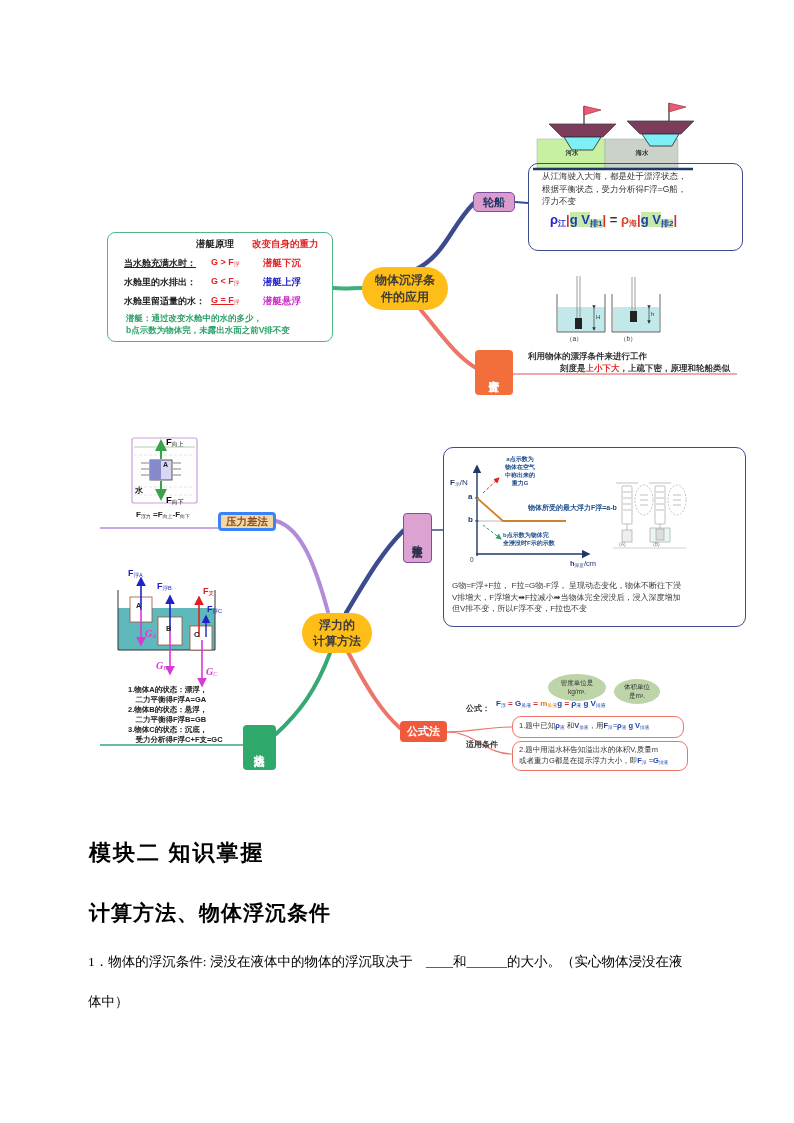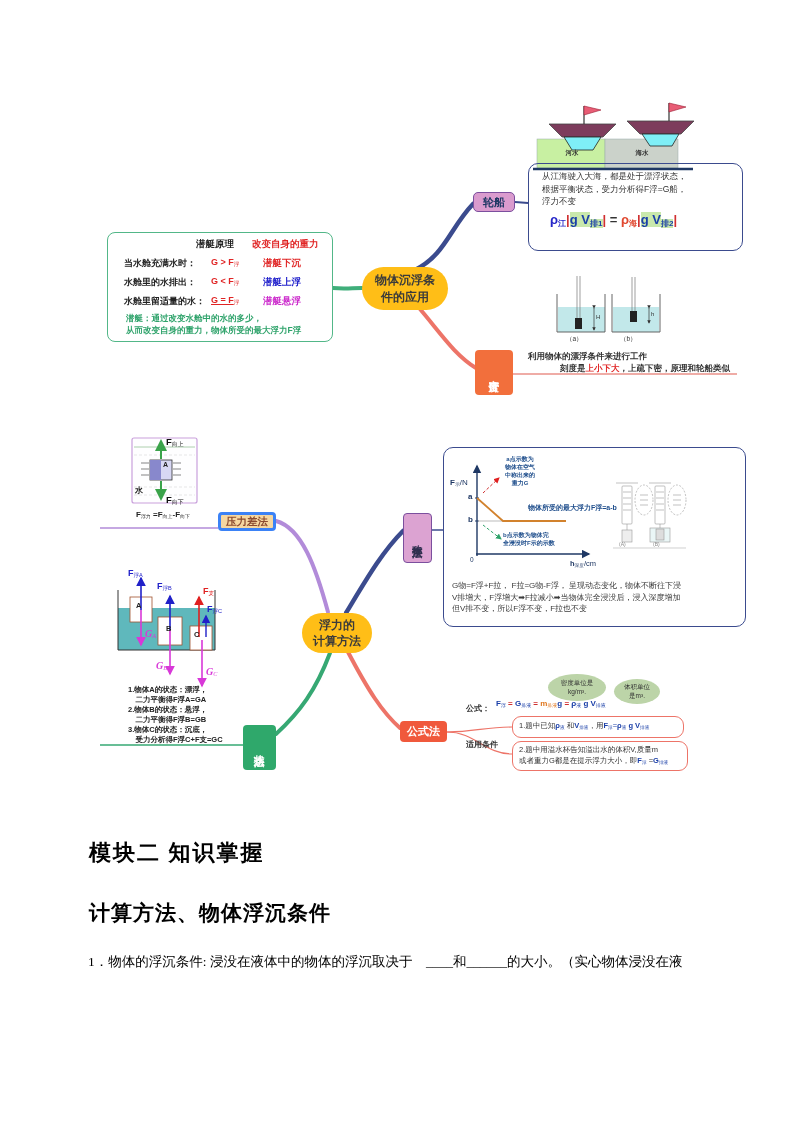--- a/index.html
+++ b/index.html
@@ -188,34 +188,34 @@
     <span style="font-size:11px;font-weight:700;color:#1F3864;">轮船</span>
   </div>
 
   <div class="abs node center-node pre" style="left:362px;top:267px;width:86px;height:43px;">物体沉浮条
 件的应用</div>
 
   <div class="abs" style="left:107px;top:232px;width:226px;height:110px;border:1.5px solid #52B788;border-radius:8px;background:#fff;"></div>
   <span class="abs" style="left:196px;top:238px;font-size:9.5px;font-weight:700;color:#222;">潜艇原理</span>
   <span class="abs" style="left:252px;top:238px;font-size:9.5px;font-weight:700;color:#E02424;">改变自身的重力</span>
 
-  <span class="abs" style="left:124px;top:257px;font-size:9px;font-weight:700;color:#222;">当水舱充满水时：</span>
+  <span class="abs" style="left:124px;top:257px;font-size:9px;font-weight:700;color:#222;text-decoration:underline;">当水舱充满水时：</span>
   <span class="abs" style="left:211px;top:257px;font-size:9px;"><span style="font-weight: 700; color: rgb(224, 36, 36);">G &gt; F</span><span class="sub" style="color: rgb(224, 36, 36);">浮</span></span>
   <span class="abs res-sink" style="left:263px;top:257px;font-size:9.5px;font-weight:700;">潜艇下沉</span>
 
   <span class="abs" style="left:124px;top:276px;font-size:9px;font-weight:700;color:#222;">水舱里的水排出：</span>
   <span class="abs" style="left:211px;top:276px;font-size:9px;"><span style="font-weight: 700; color: rgb(224, 36, 36);">G &lt; F</span><span class="sub" style="color: rgb(224, 36, 36);">浮</span></span>
   <span class="abs res-float" style="left:263px;top:276px;font-size:9.5px;font-weight:700;">潜艇上浮</span>
 
   <span class="abs" style="left:124px;top:295px;font-size:9px;font-weight:700;color:#222;">水舱里留适量的水：</span>
   <span class="abs" style="left:211px;top:295px;font-size:9px;"><span style="font-weight: 700; color: rgb(224, 36, 36); text-decoration: underline;">G = F</span><span class="sub" style="color: rgb(224, 36, 36);">浮</span></span>
   <span class="abs res-suspend" style="left:263px;top:295px;font-size:9.5px;font-weight:700;">潜艇悬浮</span>
 
   <div class="abs pre" style="left:126px;top:312px;width:200px;font-size:8.5px;line-height:12px;color:#2FA36B;font-weight:700;">潜艇：通过改变水舱中的水的多少，
-从而改变自身的重力，物体所受的最大浮力F浮</div>
+b点示数为物体完，未露出水面之前V排不变</div>
 
   <span class="abs" style="left:566px;top:335px;font-size:6.5px;color:#333;">（a）</span>
   <span class="abs" style="left:620px;top:335px;font-size:6.5px;color:#333;">（b）</span>
   <span class="abs" style="left:596px;top:314px;font-size:6px;color:#333;">H</span>
   <span class="abs" style="left:651px;top:311px;font-size:6px;color:#333;">h</span>
 
   <div class="abs node" style="left:475px;top:350px;width:38px;height:45px;background:#F26F3C;border-radius:4px;">
     <span class="vtext" style="font-size:10.5px;font-weight:700;color:#fff;">密度计</span>
   </div>
   <span class="abs" style="left:528px;top:351px;font-size:8.5px;font-weight:700;color:#333;">利用物体的漂浮条件来进行工作</span>
@@ -294,14 +294,15 @@
   <span class="abs" style="left:466px;top:739px;font-size:8px;font-weight:700;color:#333;">适用条件</span>
   <div class="abs condbox" style="left:512px;top:716px;width:172px;height:22px;"></div>
   <span class="abs" style="left:519px;top:721px;font-size:7.5px;"><span style="color: rgb(51, 51, 51);">1.题中已知</span><span style="font-weight: 700; color: rgb(26, 63, 168);">ρ</span><span class="sub" style="color: rgb(26, 63, 168);">液</span><span style="color: rgb(51, 51, 51);"> 和</span><span style="font-weight: 700; color: rgb(26, 63, 168);">V</span><span class="sub" style="color: rgb(26, 63, 168);">排液</span><span style="color: rgb(51, 51, 51);">，用</span><span style="font-weight: 700; color: rgb(26, 63, 168);">F</span><span class="sub" style="color: rgb(26, 63, 168);">浮</span><span style="color: rgb(26, 63, 168);">=</span><span style="font-weight: 700; color: rgb(26, 63, 168);">ρ</span><span class="sub" style="color: rgb(26, 63, 168);">液</span><span style="font-weight: 700; color: rgb(26, 63, 168);"> g V</span><span class="sub" style="color: rgb(26, 63, 168);">排液</span></span>
   <div class="abs condbox" style="left:512px;top:741px;width:176px;height:30px;"></div>
   <span class="abs" style="left:519px;top:745px;font-size:7.5px;color:#333;">2.题中用溢水杯告知溢出水的体积V,质量m</span>
   <span class="abs" style="left:519px;top:756px;font-size:7.5px;"><span style="color: rgb(51, 51, 51);">或者重力G都是在提示浮力大小，即</span><span style="font-weight: 700; color: rgb(26, 63, 168);">F</span><span class="sub" style="color: rgb(26, 63, 168);">浮</span><span style="color: rgb(51, 51, 51);"> =</span><span style="font-weight: 700; color: rgb(26, 63, 168);">G</span><span class="sub" style="color: rgb(26, 63, 168);">排液</span></span>
 
   <div class="abs serif" style="left:89px;top:838px;font-size:22px;font-weight:700;color:#000;letter-spacing:2px;">模块二 知识掌握</div>
   <div class="abs serif" style="left:89px;top:899px;font-size:21px;font-weight:700;color:#000;letter-spacing:1px;">计算方法、物体浮沉条件</div>
   <div class="abs serif" style="left:88px;top:953px;width:640px;font-size:13.5px;color:#000;">1．物体的浮沉条件: 浸没在液体中的物体的浮沉取决于　____和______的大小。（实心物体浸没在液</div>
+  <div class="abs serif" style="left:88px;top:993px;width:640px;font-size:13.5px;color:#000;">体中）</div>
 
 </div>
 
 </body></html>

